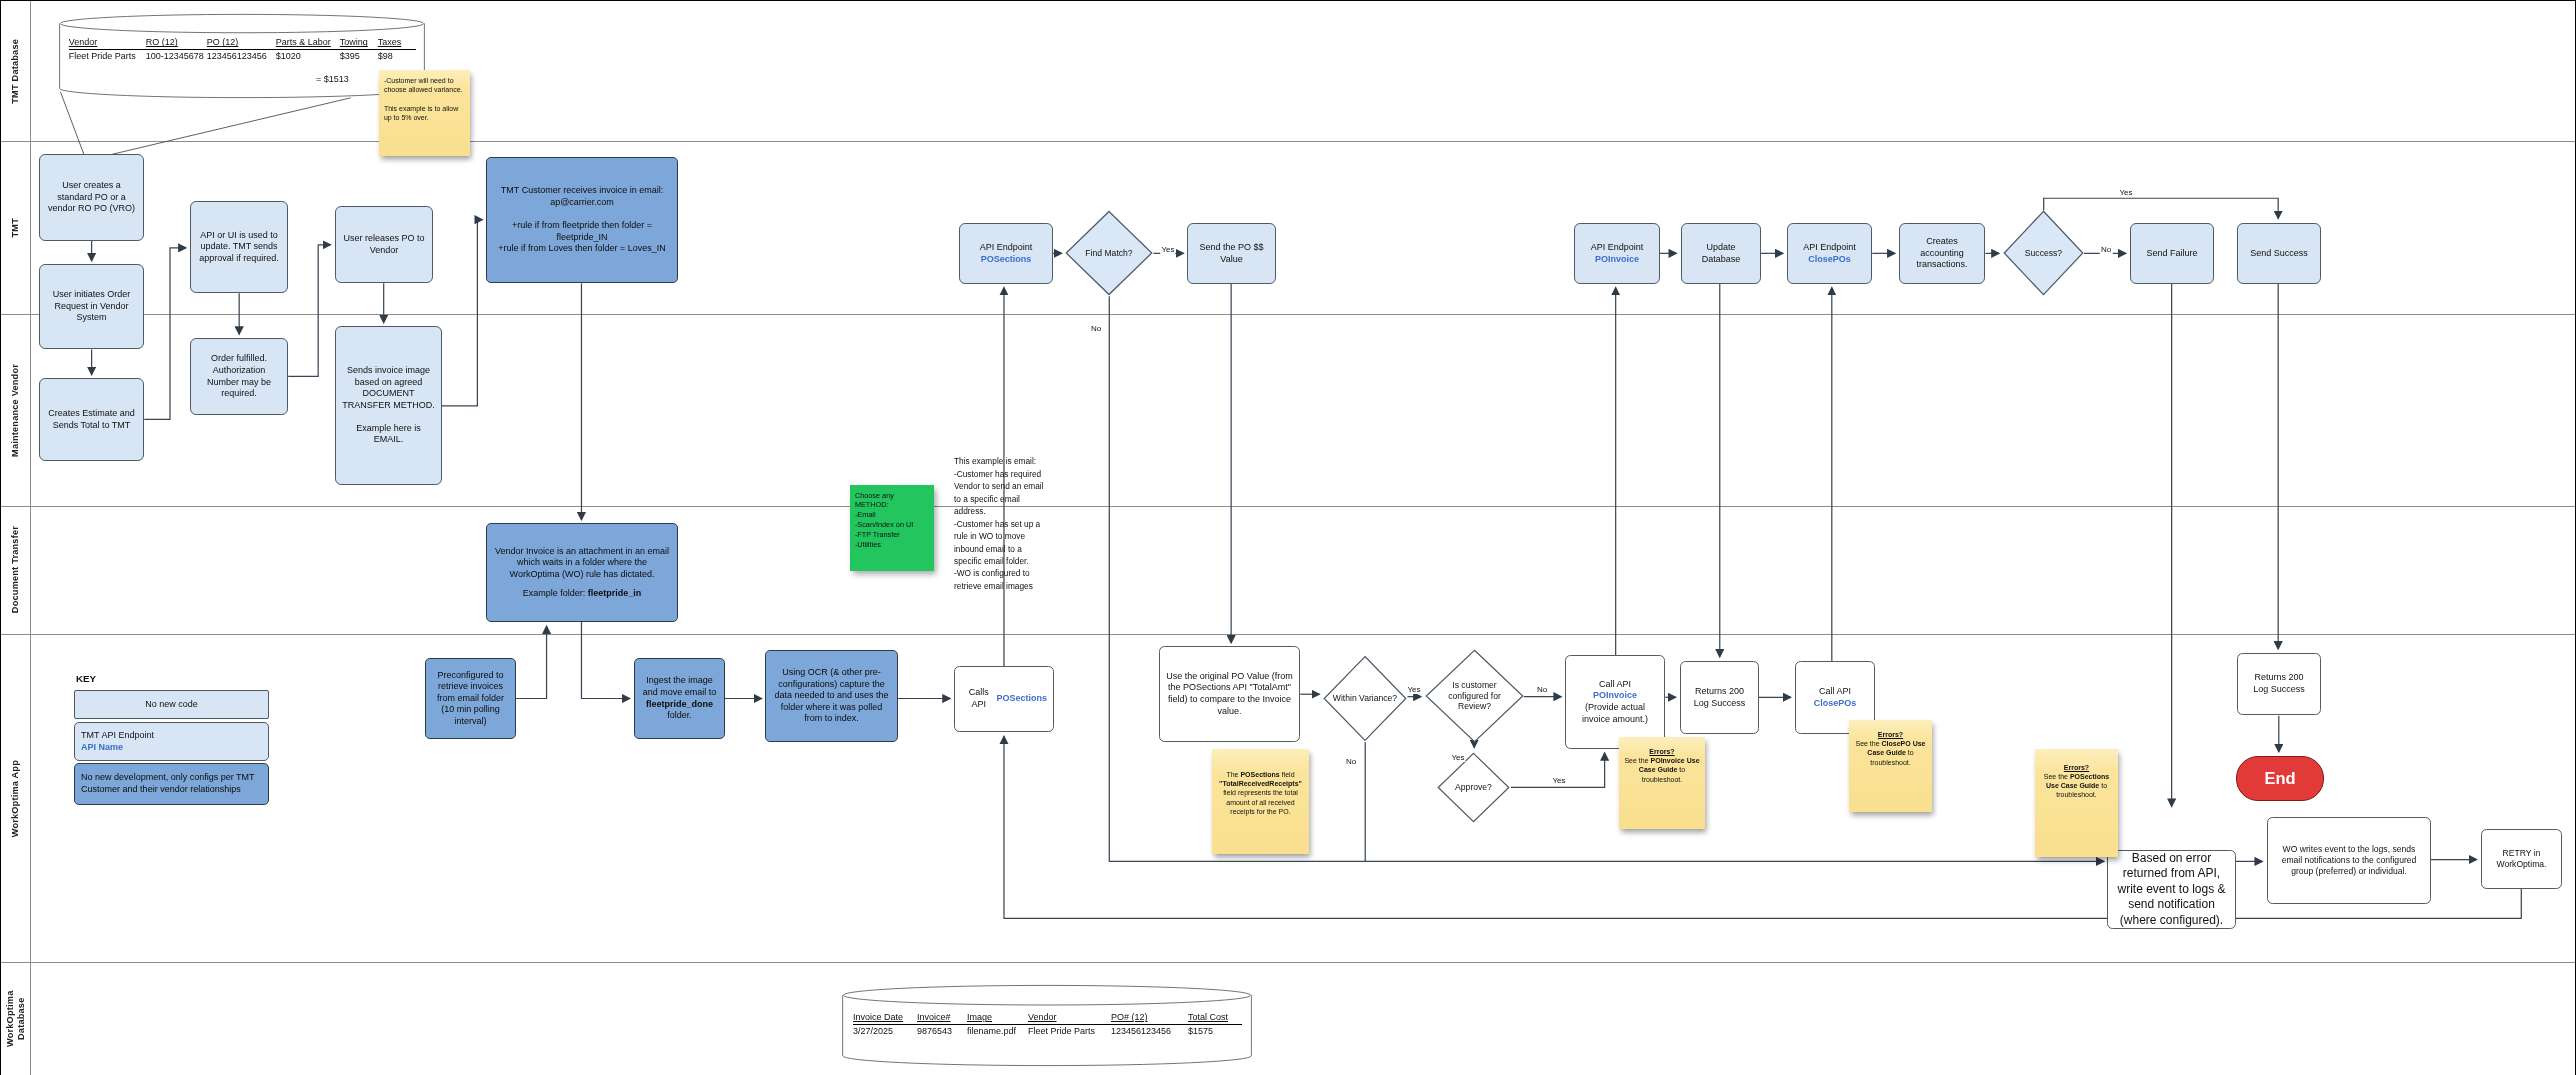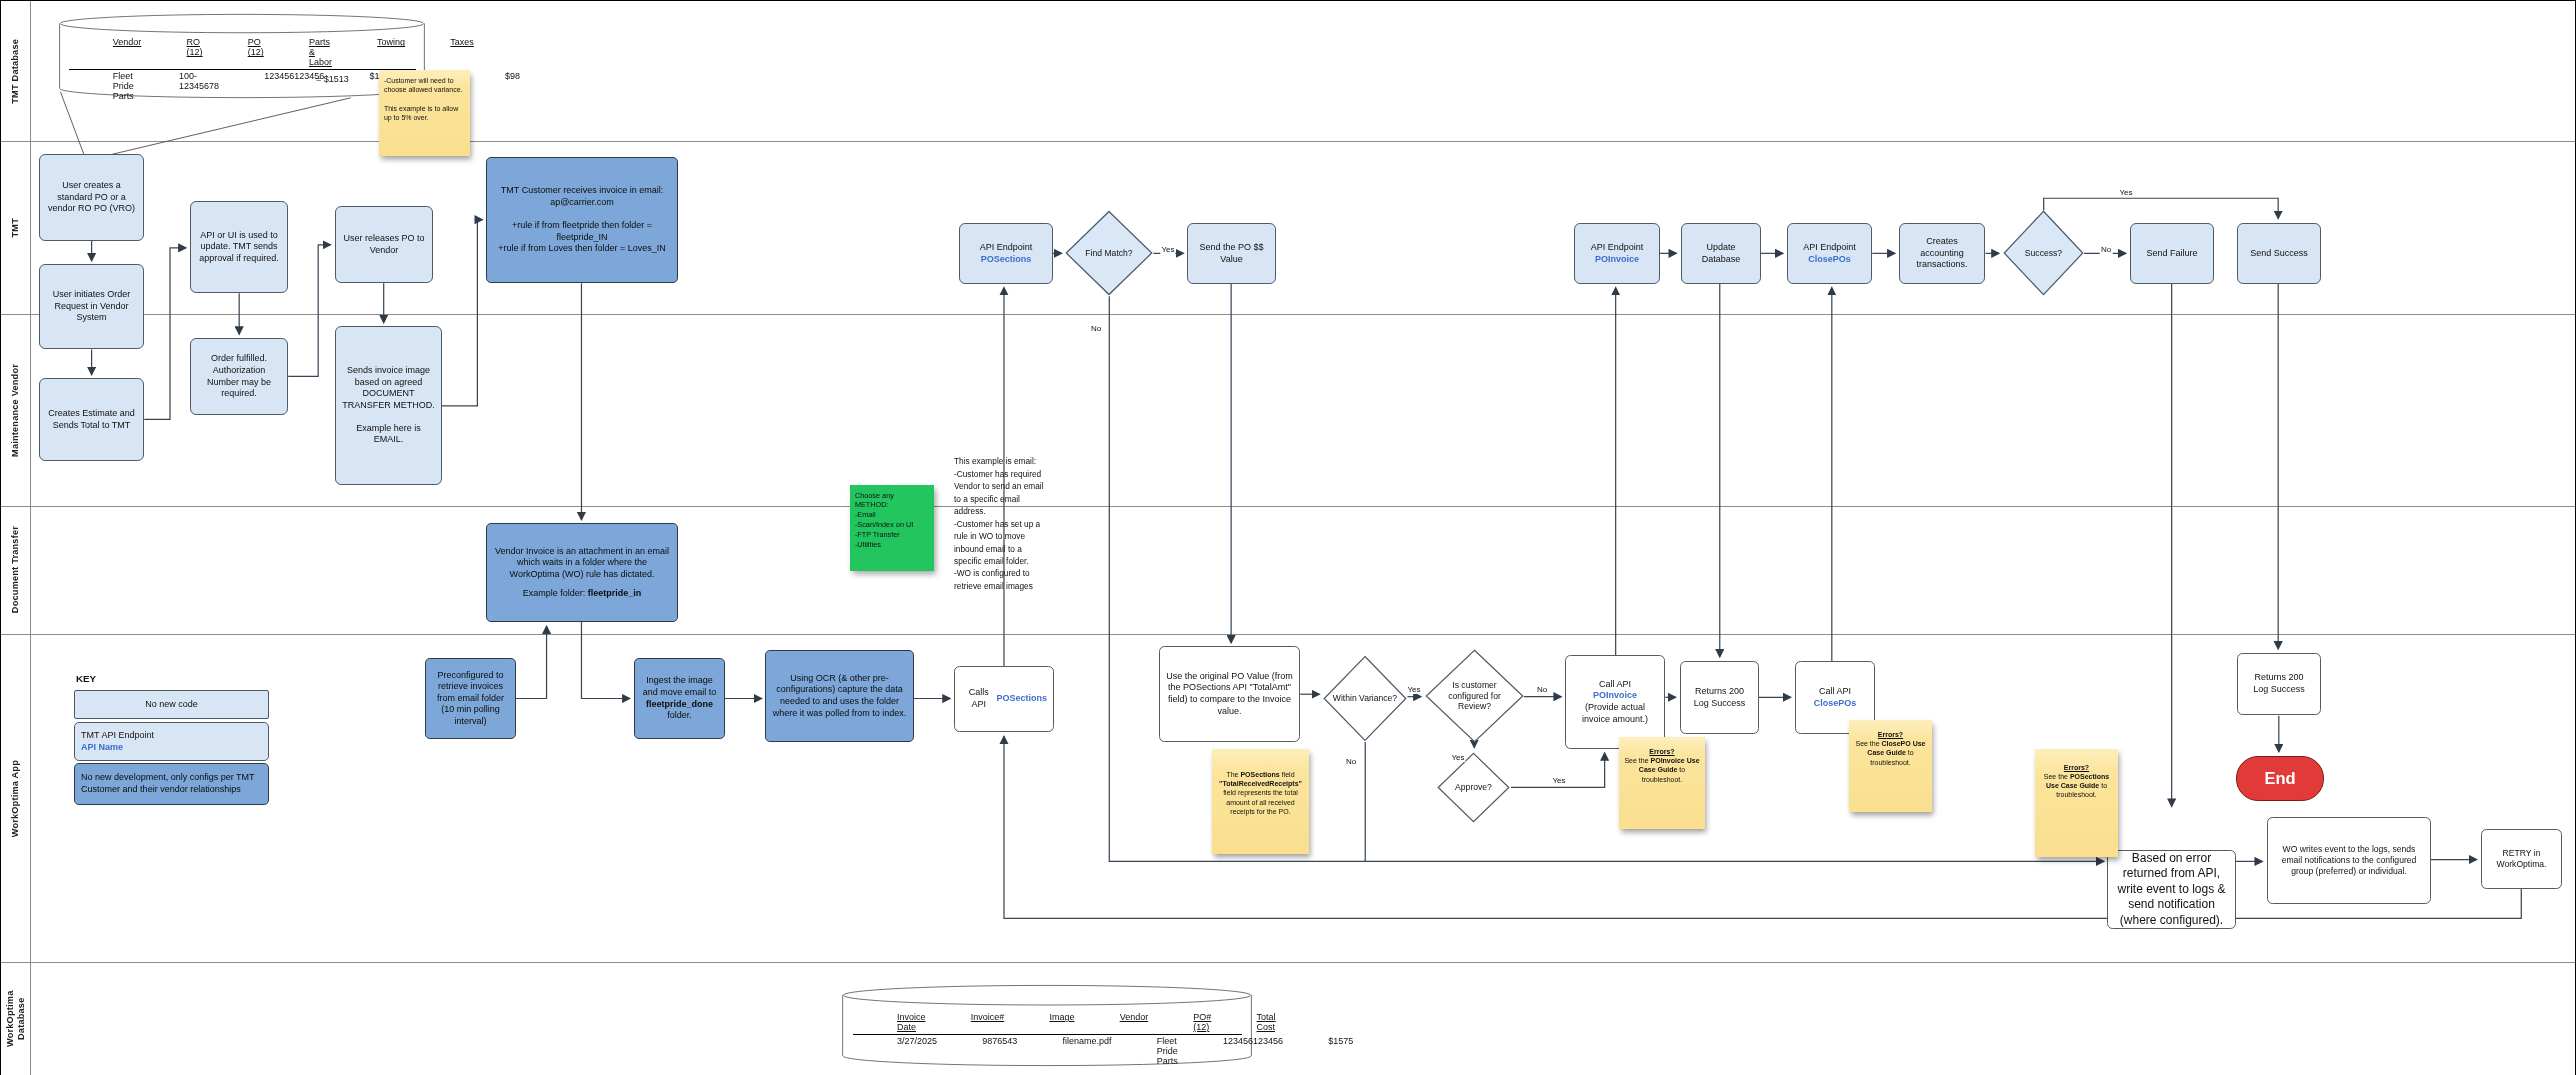--- a/index.html
+++ b/index.html
@@ -43,21 +43,21 @@
   .yn{
     position:absolute;z-index:4;transform:translate(-50%,-50%);
     font-size:8px;font-weight:400;background:#fff;padding:0 1.2px;line-height:1;
   }
   .cyl{position:absolute;z-index:3;}
   .cyl svg{position:absolute;left:0;top:0;}
   .dbtable{position:absolute;z-index:4;font-size:9px;}
   .dbtable .trow{display:flex;}
   .dbtable .trow.hdr{font-weight:400;border-bottom:1.2px solid #000;}
   .dbtable .trow.hdr .cell{text-decoration:underline;}
-  .cell{padding:1.2px 1.2px 1.8px 0;box-sizing:border-box;margin-left:44px;}
+  .cell{padding:1.2px 1.2px 1.8px 0;box-sizing:border-box;}
   .endnode{
     position:absolute;z-index:3;background:#e23a38;border:1.2px solid #7c1a17;border-radius:22px;
     display:flex;align-items:center;justify-content:center;color:#fff;font-weight:700;font-size:16.5px;
   }
   #wires{position:absolute;left:0;top:0;z-index:2;}
   .keytitle{position:absolute;z-index:3;font-weight:700;font-size:9.8px;}
 </style>
 </head>
 <body>
 
@@ -293,21 +293,21 @@
   </div>
 
   <div class="node dark" style="left:424px;top:657px;width:91px;height:81px">
     <span>Preconfigured to retrieve invoices from email folder (10 min polling interval)</span>
   </div>
   <div class="node dark" style="left:633px;top:657px;width:91px;height:81px">
     <span>
       <span>Ingest the image and move email to </span><span class="b">fleetpride_done</span><span> folder.</span>
     </span>
   </div>
-  <div class="node dark" style="left:764px;top:649px;width:149px;height:92px">
+  <div class="node dark" style="left:764px;top:649px;width:133px;height:92px">
     <span>Using OCR (&amp; other pre-configurations) capture the data needed to and uses the folder where it was polled from to index.</span>
   </div>
 
   <div class="node white" style="left:953px;top:665px;width:100px;height:66px;flex-direction:row">
     <span>Calls API</span>
     <span class="api-name">POSections</span>
   </div>
 
   <div class="node white" style="left:1158px;top:645px;width:141px;height:96px">
     <span>Use the original PO Value (from the POSections API "TotalAmt" field) to compare to the Invoice value.</span>

